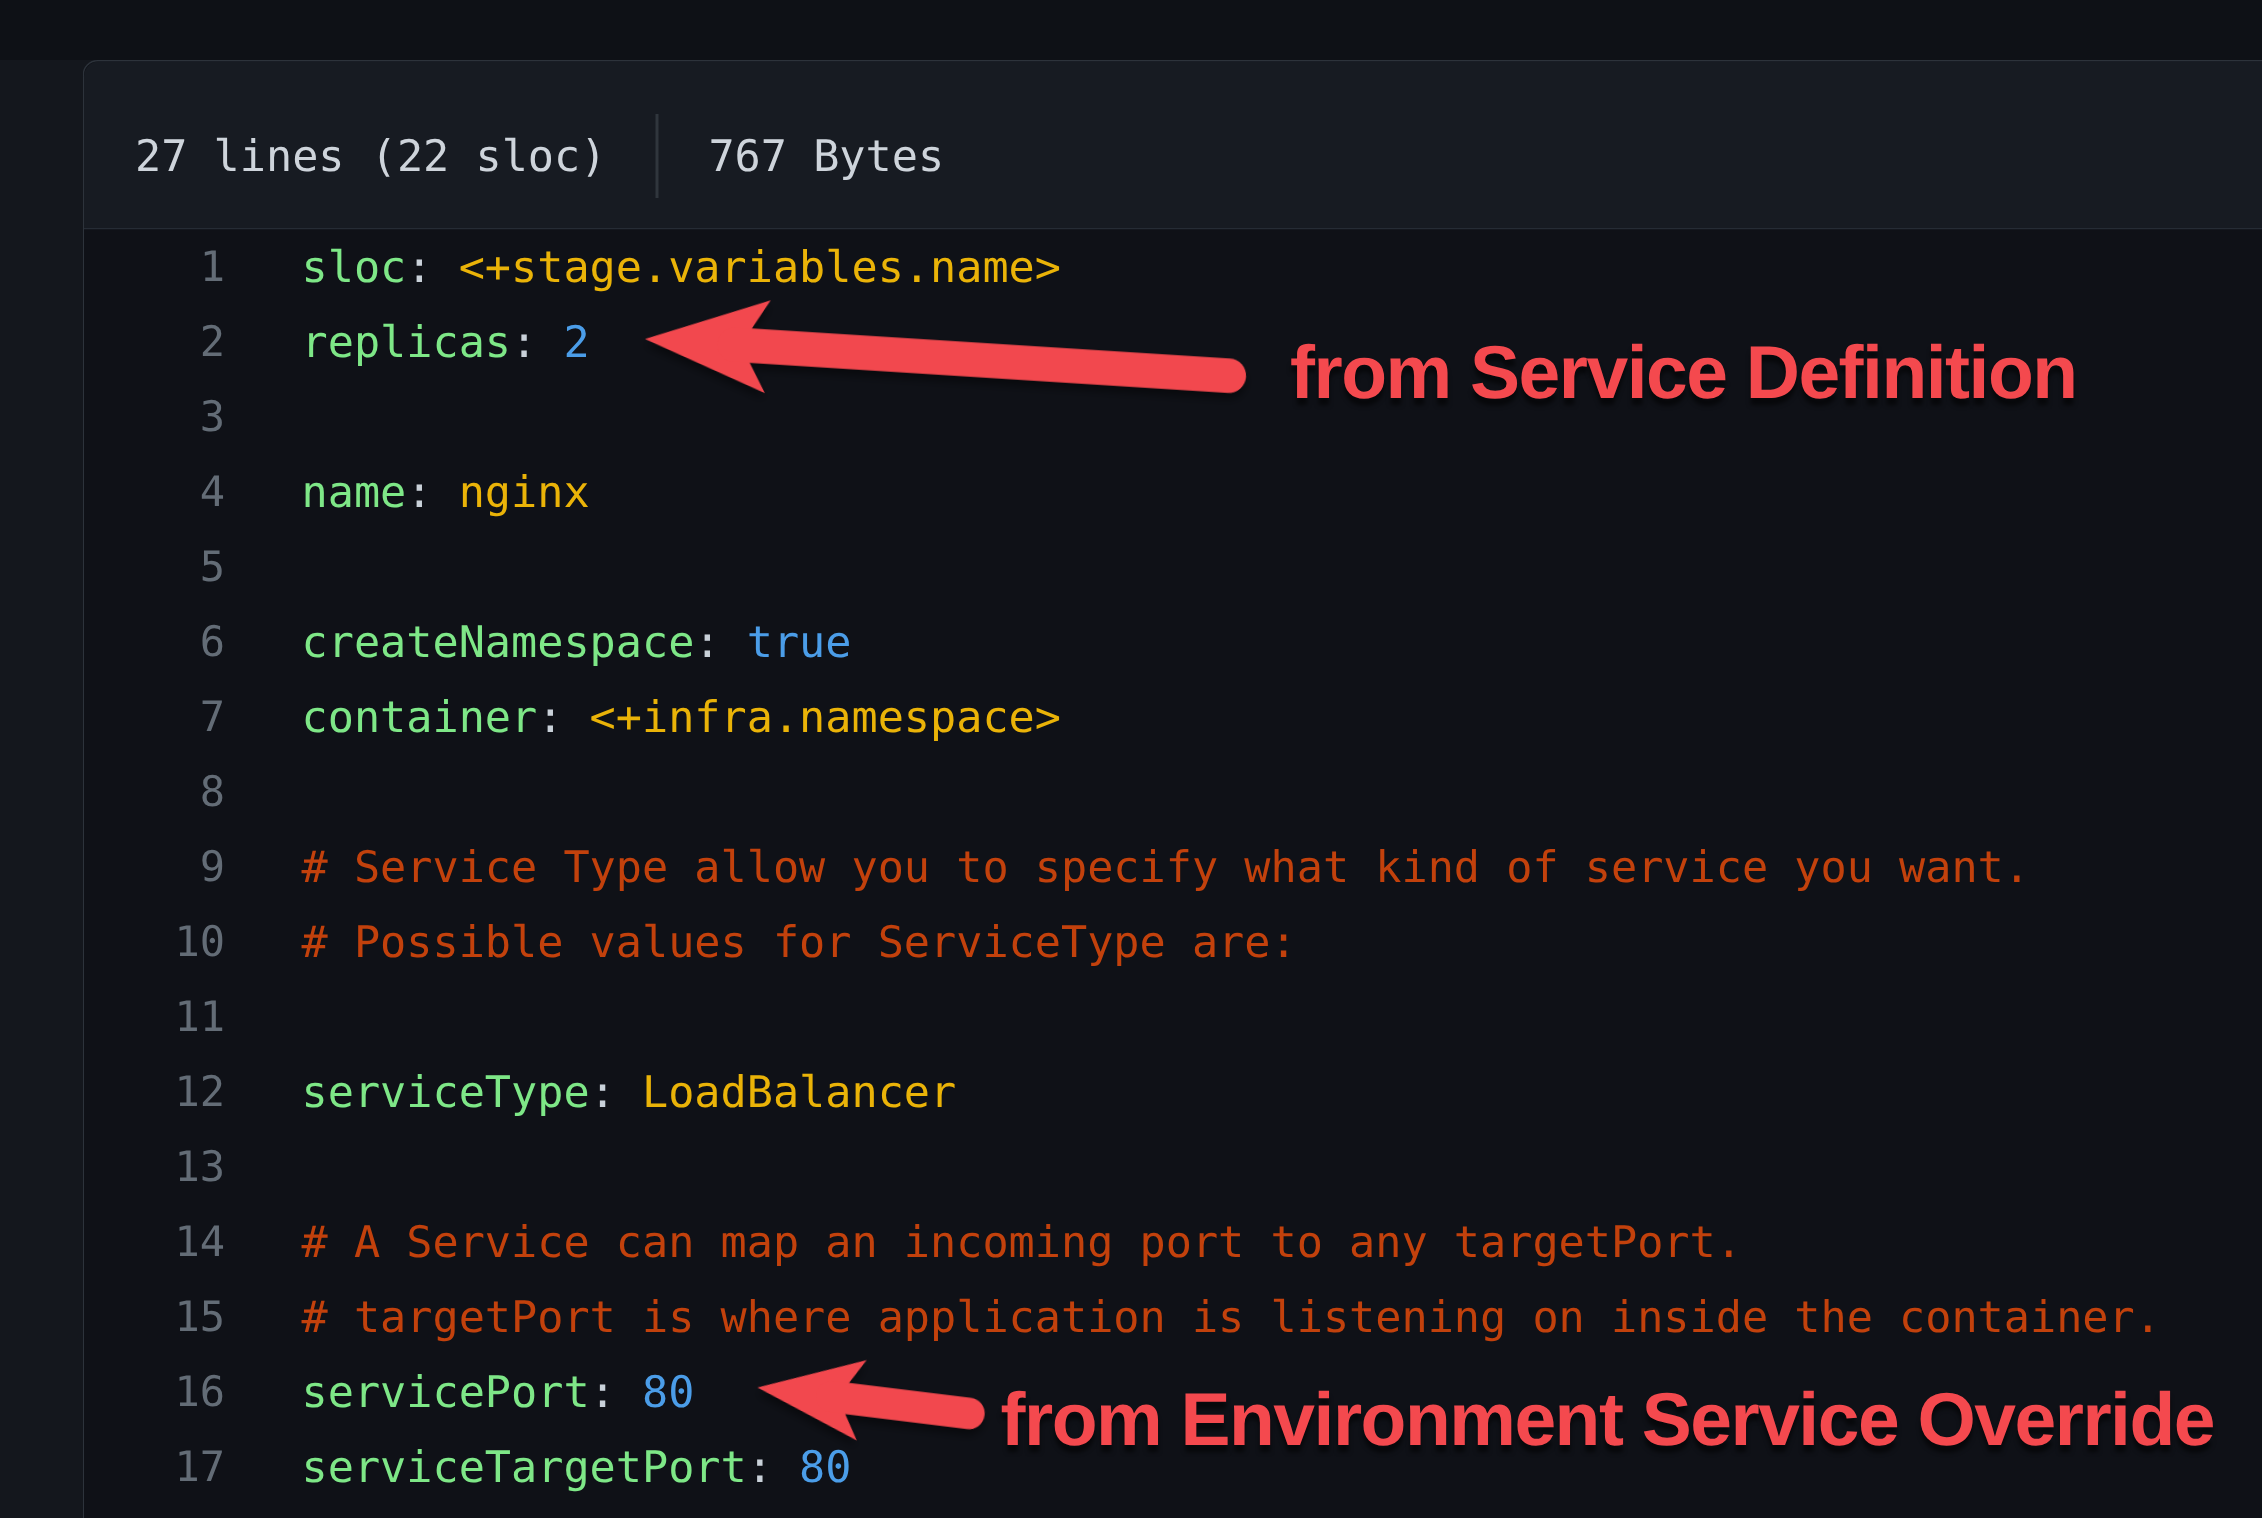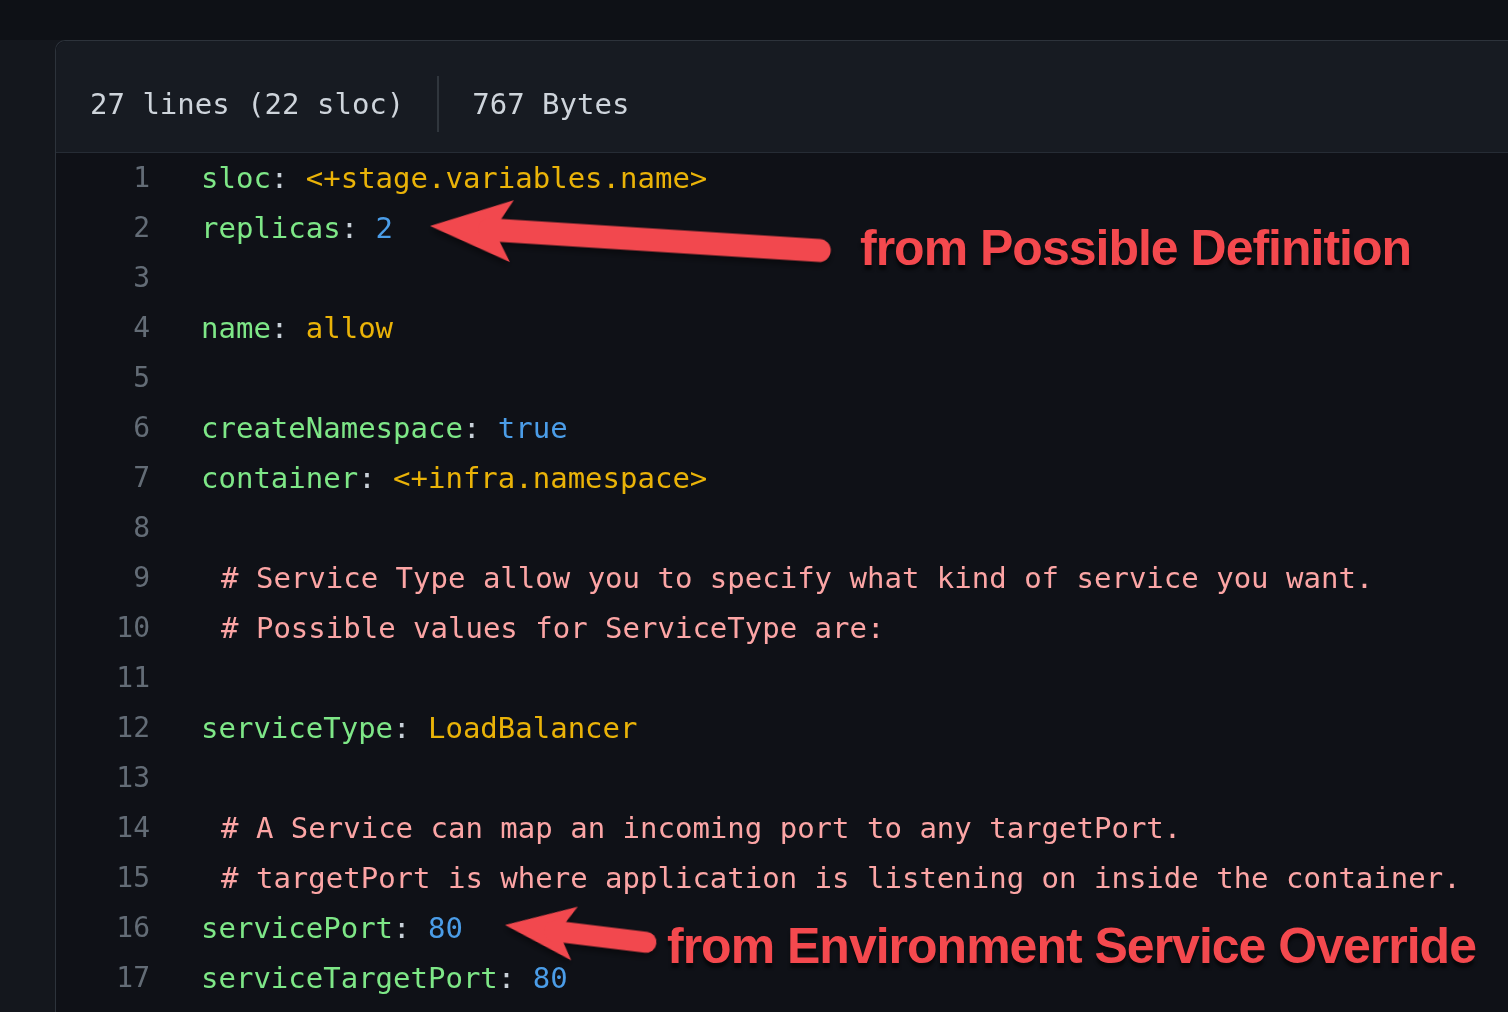--- a/index.html
+++ b/index.html
@@ -35,21 +35,21 @@
   .code-row { display:flex; height:50px; line-height:50px; font-size:29px; }
   .line-num {
     width:94px; text-align:right; color:#636c76; font-size:28px;
     flex:none; cursor:pointer; user-select:none;
   }
   .code-text { margin-left:51px; white-space:pre; }
   .tok-key     { color:#7ee787; }
   .tok-punct   { color:#c9d1d9; }
   .tok-str     { color:#eab308; }
   .tok-num     { color:#4b9de8; }
-  .tok-comment { color:#fca5a5;margin-left:20px; }
+  .tok-comment { color:#c2410c; }
 
   .red-label {
     position:absolute;
     font-family:"Liberation Sans", sans-serif;
     font-weight:700; font-size:50px; letter-spacing:-1px;
     color:#f4494e; line-height:1;
     text-shadow:0 5px 3px rgba(0,0,0,0.55);
     white-space:nowrap;
   }
   .label1 { left:860px; top:223px; }
@@ -78,21 +78,21 @@
       <div class="code-row">
         <span class="line-num">2</span>
         <span class="code-text"><span class="tok-key">replicas</span><span class="tok-punct">: </span><span class="tok-num">2</span></span>
       </div>
       <div class="code-row">
         <span class="line-num">3</span>
         <span class="code-text"></span>
       </div>
       <div class="code-row">
         <span class="line-num">4</span>
-        <span class="code-text"><span class="tok-key">name</span><span class="tok-punct">: </span><span class="tok-str">allow</span></span>
+        <span class="code-text"><span class="tok-key">name</span><span class="tok-punct">: </span><span class="tok-str">nginx</span></span>
       </div>
       <div class="code-row">
         <span class="line-num">5</span>
         <span class="code-text"></span>
       </div>
       <div class="code-row">
         <span class="line-num">6</span>
         <span class="code-text"><span class="tok-key">createNamespace</span><span class="tok-punct">: </span><span class="tok-num">true</span></span>
       </div>
       <div class="code-row">
@@ -138,19 +138,19 @@
         <span class="line-num">17</span>
         <span class="code-text"><span class="tok-key">serviceTargetPort</span><span class="tok-punct">: </span><span class="tok-num">80</span></span>
       </div>
     </div>
 </div>
 
 <svg class="arrow arrow1" width="410" height="70" viewBox="0 0 410 70">
   <polygon points="4,33 86,2 68,33 86,64" fill="#f2484e"></polygon>
   <line x1="64" y1="33" x2="394" y2="33" stroke="#f2484e" stroke-width="23" stroke-linecap="round"></line>
 </svg>
-<div class="red-label label1">from Possible Definition</div>
+<div class="red-label label1">from Service Definition</div>
 
 <svg class="arrow arrow2" width="165" height="64" viewBox="0 0 165 64">
   <polygon points="4,30 74,3 58,30 74,57" fill="#f2484e"></polygon>
   <line x1="54" y1="30" x2="146" y2="30" stroke="#f2484e" stroke-width="21" stroke-linecap="round"></line>
 </svg>
 <div class="red-label label2">from Environment Service Override</div>
 
 </body></html>

